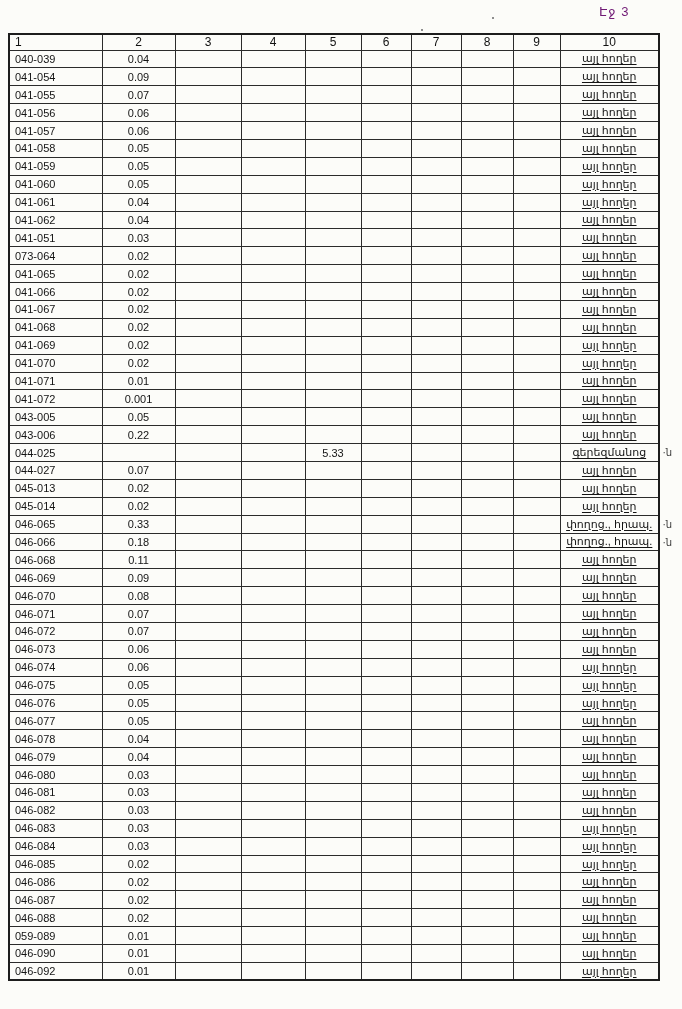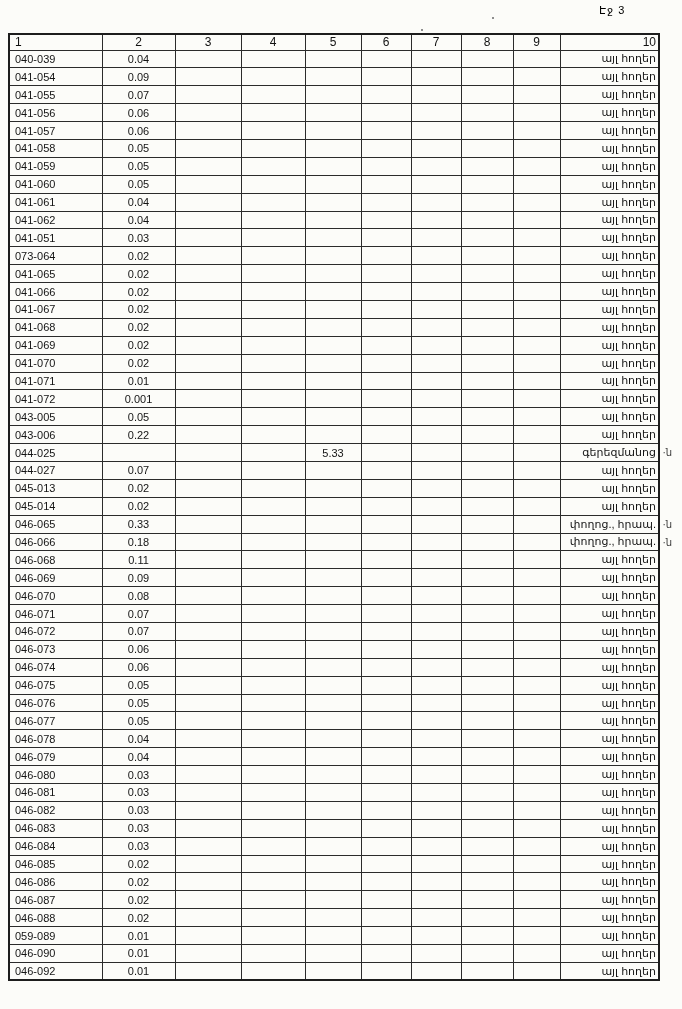--- a/index.html
+++ b/index.html
@@ -8,23 +8,23 @@
     width: 682px; height: 1009px;
     position: relative;
     background: #fcfcf9;
     font-family: "Liberation Sans", "DejaVu Sans", sans-serif;
     color: #141414;
     overflow: hidden;
   }
   .page-label {
     position: absolute;
     top: 4px; left: 599px;
-    font-size: 11px;
+    font-size: 13px;
     letter-spacing: 1px;
-    color: #000000;
+    color: #701a75;
   }
   .table-wrap {
     position: absolute;
     top: 33px; left: 8px;
   }
   table {
     border-collapse: collapse;
     table-layout: fixed;
     width: 650px;
     border: 2px solid #1d1d1d;
@@ -44,22 +44,22 @@
   thead th { height: 16px; text-align: center; font-size: 12px; color: #111; }
   .col0 { width: 93px; text-align: left; padding-left: 5px; }
   .col1 { width: 73px; text-align: center; }
   .col2 { width: 66px; }
   .col3 { width: 64px; }
   .col4 { width: 56px; text-align: center; }
   .col5 { width: 50px; }
   .col6 { width: 50px; }
   .col7 { width: 52px; }
   .col8 { width: 47px; }
-  .col9 { width: 99px; text-align: right; padding-left: 2px; overflow: visible; }
-  .u { text-underline-offset: 2px; }
+  .col9 { width: 99px; text-align: center; padding-left: 2px; overflow: visible; }
+  .u { text-decoration: underline; text-underline-offset: 2px; }
   .note {
     position: absolute;
     left: 102px; top: 3px;
     font-size: 10px;
     color: #3a3a3a;
   }
   .speck { position: absolute; background: #6a6a6a; border-radius: 50%; }
 </style>
 </head>
 <body>

